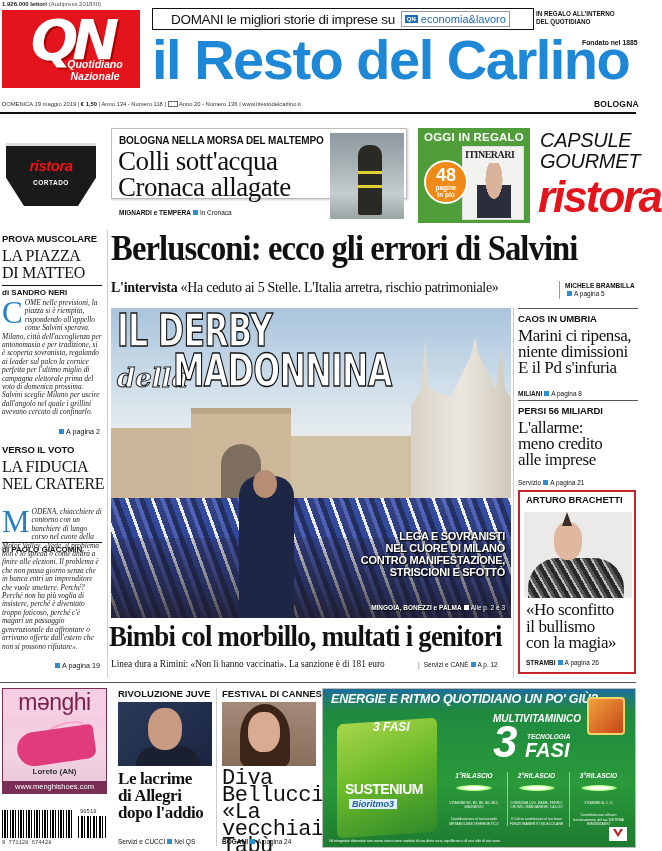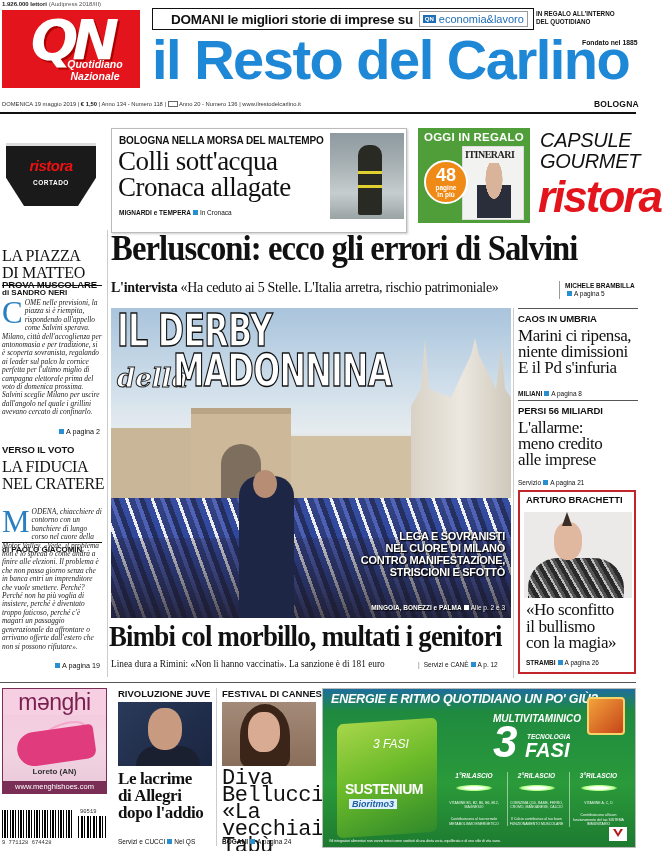--- a/index.html
+++ b/index.html
@@ -8,39 +8,39 @@
   .abs { position: absolute; }
   .blue-sq { display: inline-block; width: 5px; height: 5px; background: #2a8fd0; margin: 0 2px 1px 2px; vertical-align: middle; }
 
   
   #readers { left: 2px; top: 1px; font-size: 6px; font-weight: bold; color: #222; }
   #readers span { font-weight: normal; color: #555; }
   #qn-logo { left: 2px; top: 10px; width: 138px; height: 78px; background: #e3141b; }
   #qn-letters { position: absolute; left: 8px; top: 4px; width: 124px; height: 52px; font-family: "DejaVu Sans", sans-serif; font-weight: bold; font-style: italic; font-size: 56px; line-height: 52px; color: #fff; letter-spacing: -6px; text-align: center; text-shadow: 2px 2px 0 #a00; }
   #qn-sub { position: absolute; left: 0; right: 0; bottom: 6px; text-align: center; color: #fff; font-weight: bold; font-style: italic; font-size: 10.5px; margin-left: 48px; }
   #domani-box { left: 152px; top: 8px; width: 382px; height: 22px; border: 1px solid #111; display: flex; align-items: center; padding-left: 18px; gap: 6px; }
-  #domani-text { font-weight: bold; font-size: 13.5px; letter-spacing: -0.3px; white-space: nowrap; }
+  #domani-text { font-weight: normal; font-size: 13.5px; letter-spacing: -0.3px; white-space: nowrap; }
   #eco-badge { display: flex; align-items: center; border: 1px solid #999; height: 16px; padding: 0 3px; gap: 3px; background: #fff; }
   #eco-qn { background: #1e6db5; color: #fff; font-size: 6px; font-weight: bold; padding: 1px 2px; }
   #eco-text { color: #1e6db5; font-size: 11px; }
   #regalo-note { left: 536px; top: 10px; font-size: 6.3px; font-weight: bold; line-height: 7.5px; width: 110px; }
   #carlino-title { left: 152px; top: 30px; font-family: "Liberation Sans", sans-serif; font-weight: bold; font-size: 56px; letter-spacing: -1.5px; color: #1e88d6; line-height: 60px; white-space: nowrap; }
   #fondato { left: 582px; top: 39px; font-size: 6.8px; font-weight: bold; }
   #bologna { left: 594px; top: 99px; font-size: 8.5px; font-weight: bold; letter-spacing: 0.2px; }
   #dateline { left: 2px; top: 101px; font-size: 5.8px; color: #333; white-space: nowrap; }
   #dateline b { color: #111; }
   #rule-top { left: 0; top: 112px; width: 636px; height: 1.5px; background: #111; }
 
   
   #ristora-cap { left: 6px; top: 143px; width: 90px; height: 63px; background: #1a1a1a; clip-path: polygon(0 0, 100% 0, 100% 55%, 80% 100%, 20% 100%, 0 55%); border-top: 3px solid #ddd; }
   #ristora-cap-brand { position: absolute; left: 0; right: 0; top: 11px; text-align: center; color: #e11; font-weight: bold; font-style: italic; font-size: 15px; letter-spacing: -0.5px; }
   #ristora-cap-sub { position: absolute; left: 0; right: 0; top: 33px; text-align: center; color: #fff; font-weight: bold; font-size: 6.5px; letter-spacing: 0.5px; }
 
   
-  #maltempo-box { left: 111px; top: 128px; width: 296px; height: 105px; border: 1px solid #bbb; box-shadow: 1px 1px 2px #ccc; }
+  #maltempo-box { left: 111px; top: 128px; width: 296px; height: 71px; border: 1px solid #bbb; box-shadow: 1px 1px 2px #ccc; }
   #maltempo-kicker { position: absolute; left: 7px; top: 6px; font-size: 10px; font-weight: bold; letter-spacing: -0.1px; white-space: nowrap; }
   #maltempo-head { position: absolute; left: 6px; top: 19px; font-family: "Liberation Serif", serif; font-size: 27px; line-height: 26px; letter-spacing: -0.5px; }
   #maltempo-byline { position: absolute; left: 7px; top: 80px; font-size: 6.5px; font-weight: bold; }
   #maltempo-photo { position: absolute; left: 218px; top: 4px; width: 74px; height: 86px; background: linear-gradient(180deg, #8d9aa0 0%, #aab3b5 40%, #c6cdcf 70%, #9aa3a3 100%); overflow: hidden; }
   #fireman { position: absolute; left: 28px; top: 12px; width: 24px; height: 70px; background: #2a2a25; border-radius: 10px 10px 2px 2px; }
   #fireman::before { content: ""; position: absolute; left: 0; right: 0; top: 26px; height: 3px; background: #e0d030; }
   #fireman::after { content: ""; position: absolute; left: 0; right: 0; top: 40px; height: 3px; background: #e0d030; }
 
   
   #regalo-box { left: 418px; top: 128px; width: 112px; height: 95px; background: #4f9e3a; }
@@ -58,21 +58,21 @@
 
   
   #left-col-rule { left: 107px; top: 230px; width: 1px; height: 447px; background: #ccc; }
   .kicker { font-weight: bold; font-size: 9.5px; letter-spacing: -0.1px; white-space: nowrap; }
   .left-head { font-family: Liberation Serif, serif; font-size: 16px; line-height: 17px; letter-spacing: -0.3px; }
   .byline-bar { font-weight: bold; font-size: 8px; border-top: 1px solid #111; padding-top: 2px; }
   .italic-body { font-family: "Liberation Serif", serif; font-style: italic; font-size: 7.4px; line-height: 8.4px; color: #222; }
   .dropcap { float: left; font-family: "Liberation Serif", serif; font-style: normal; color: #2a7fc0; font-size: 31px; line-height: 26px; margin-right: 2px; margin-top: 1px; }
   .ref { font-size: 7.2px; text-align: right; color: #111; }
 
-  #prova-kicker { left: 2px; top: 233px; margin-top: 46px; }
+  #prova-kicker { left: 2px; top: 233px; }
   #prova-head { left: 2px; top: 247px; }
   #prova-byline { left: 2px; top: 285px; width: 100px; }
   #prova-body { left: 2px; top: 299px; width: 100px; }
   #prova-ref { left: 2px; top: 427px; width: 98px; }
 
   #verso-kicker { left: 2px; top: 444px; }
   #verso-head { left: 2px; top: 458px; }
   #verso-byline { left: 2px; top: 494px; width: 100px; margin-top: 48px; }
   #verso-body { left: 2px; top: 508px; width: 100px; }
   #verso-ref { left: 2px; top: 661px; width: 98px; }
@@ -159,21 +159,21 @@
   #cannes-hair { position: absolute; left: 18px; top: 2px; width: 50px; height: 64px; border-radius: 50% 50% 10px 10px; background: #3b2518; }
   #cannes-face { position: absolute; left: 26px; top: 10px; width: 32px; height: 40px; border-radius: 45%; background: #d9ab93; }
   #cannes-head { position: absolute; left: 4px; top: 82px; font-family: Liberation Mono, monospace; font-size: 22px; line-height: 17px; letter-spacing: -0.5px; }
   #cannes-ref { position: absolute; left: 4px; top: 150px; font-size: 6.5px; }
 
   #sustenium-ad { left: 322px; top: 688px; width: 314px; height: 160px; background: linear-gradient(180deg, #1d6e9c 0%, #1f8a3f 14%, #2a9a3a 60%, #1d7a30 100%); overflow: hidden; border: 1px solid #bbb; }
   #sust-title { position: absolute; left: 8px; top: 3px; color: #fff; font-weight: bold; font-style: italic; font-size: 12.5px; letter-spacing: -0.2px; white-space: nowrap; }
   #sust-box { position: absolute; left: 14px; top: 32px; width: 100px; height: 114px; background: linear-gradient(160deg, #a7d64a 0%, #6dbb2a 45%, #2f8a2a 100%); border-radius: 6px; transform: skewY(-4deg); }
   #sust-brand { position: absolute; left: 22px; top: 92px; color: #fff; font-weight: bold; font-size: 14px; letter-spacing: -0.5px; }
   #sust-bio { position: absolute; left: 26px; top: 110px; color: #1d5ea0; background: #dff0ff; font-weight: bold; font-style: italic; font-size: 9px; padding: 0 3px; }
-  #sust-fasi-small { position: absolute; left: 50px; top: 48px; color: #fff; font-weight: normal; font-style: italic; font-size: 12px; }
+  #sust-fasi-small { position: absolute; left: 50px; top: 31px; color: #fff; font-weight: bold; font-style: italic; font-size: 12px; }
   #sust-multi { position: absolute; left: 170px; top: 24px; color: #fff; font-weight: bold; font-style: italic; font-size: 10px; }
   #sust-three { position: absolute; left: 170px; top: 30px; color: #fff; font-weight: bold; font-style: italic; font-size: 44px; line-height: 46px; }
   #sust-tech { position: absolute; left: 204px; top: 44px; color: #fff; font-weight: bold; font-style: italic; font-size: 6.5px; }
   #sust-fasi-big { position: absolute; left: 202px; top: 50px; color: #fff; font-weight: bold; font-style: italic; font-size: 20px; }
   #sust-logo { position: absolute; right: 10px; top: 8px; width: 38px; height: 38px; background: linear-gradient(135deg, #f3a23a, #c5451a); border: 2px solid #f7d36a; border-radius: 4px; }
   .sust-phase { position: absolute; top: 83px; width: 58px; color: #fff; text-align: center; }
   .sust-phase .ph-title { font-weight: bold; font-style: italic; font-size: 6.5px; }
   .sust-phase .ph-glow { margin: 6px auto 0; width: 36px; height: 6px; border-radius: 4px; background: radial-gradient(ellipse, #fff 0 30%, #b6ff8a 60%, transparent 75%); }
   .sust-phase .ph-vit { font-size: 3.5px; margin-top: 10px; line-height: 4px; opacity: 0.9; }
   .sust-phase .ph-desc { font-size: 3.5px; margin-top: 8px; line-height: 4.5px; opacity: 0.95; }

